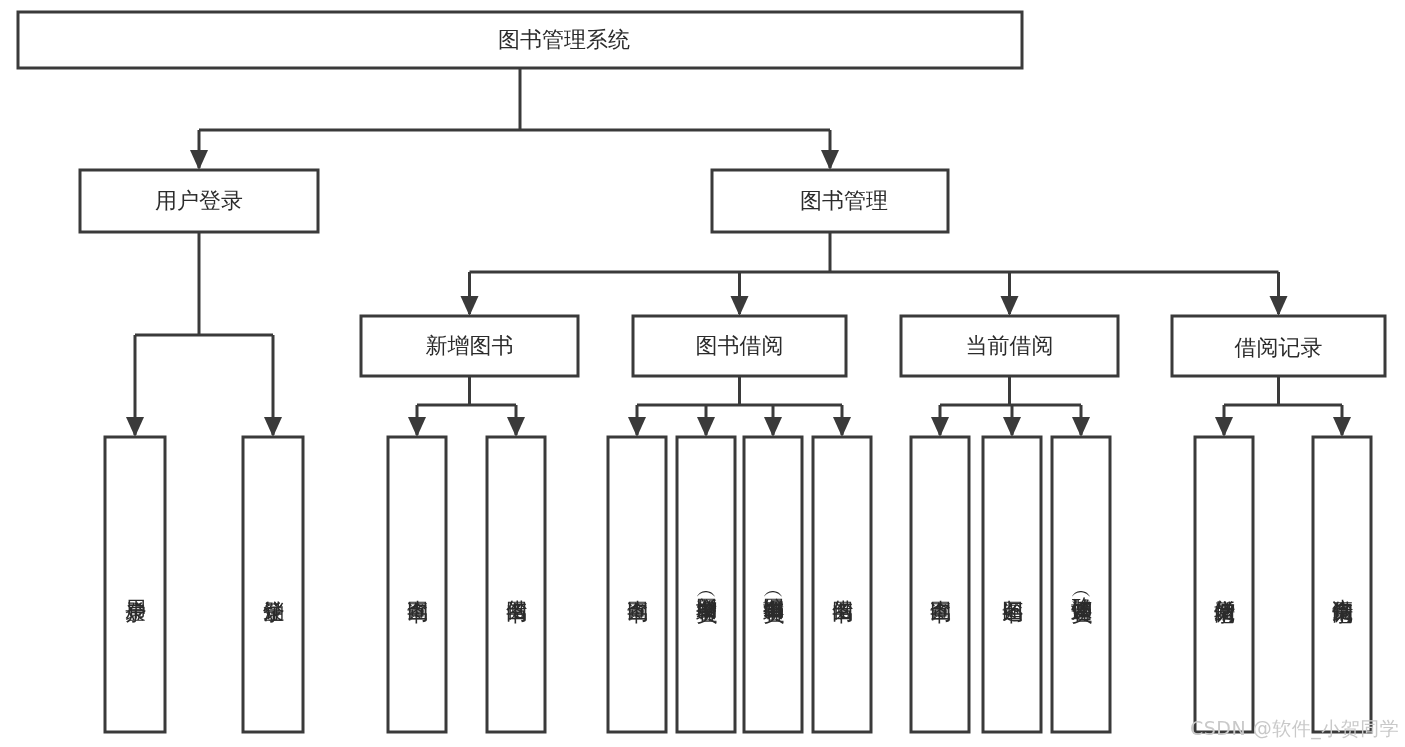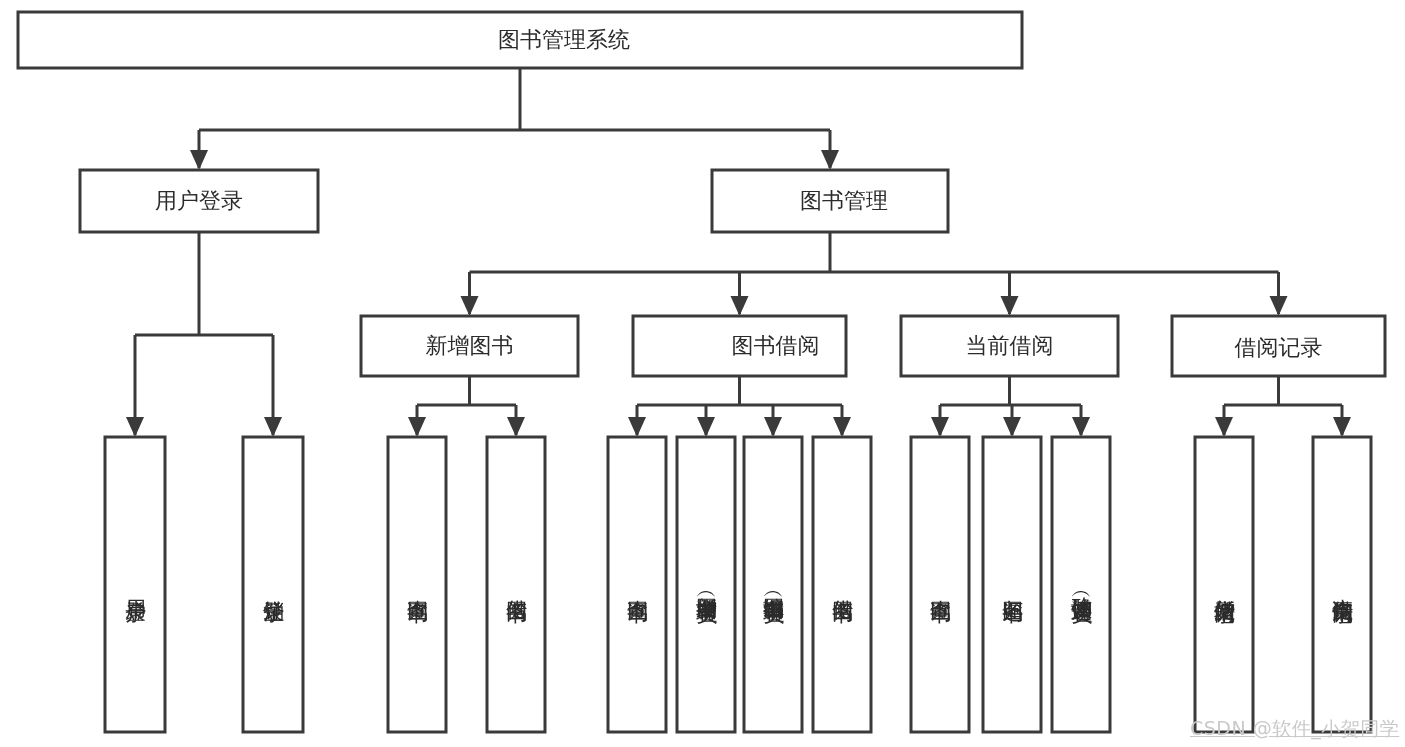--- a/index.html
+++ b/index.html
@@ -147,33 +147,33 @@
         <rect x="1195" y="437" width="58" height="295" class="node-rect"></rect>
         <rect x="1313" y="437" width="58" height="295" class="node-rect"></rect>
       </g>
   </svg>
 
   <div id="label-layer">
       <div class="node-label horizontal" style="left: 18px; top: 12px; width: 1004px; height: 56px; padding-left: 44px;">图书管理系统</div>
       <div class="node-label horizontal" style="left: 80px; top: 170px; width: 238px; height: 62px;">用户登录</div>
       <div class="node-label horizontal" style="left: 712px; top: 170px; width: 236px; height: 62px; margin-left: 14px;">图书管理</div>
       <div class="node-label horizontal" style="left: 361px; top: 316px; width: 217px; height: 60px;">新增图书</div>
-      <div class="node-label horizontal" style="left: 633px; top: 316px; width: 213px; height: 60px; padding-left: 36px;">图书借阅</div>
+      <div class="node-label horizontal" style="left: 633px; top: 316px; width: 213px; height: 60px;">图书借阅</div>
       <div class="node-label horizontal" style="left: 901px; top: 316px; width: 217px; height: 60px;">当前借阅</div>
       <div class="node-label horizontal" style="left: 1172px; top: 316px; width: 213px; height: 64px;">借阅记录</div>
       <div class="node-label vertical" style="left: 105px; top: 437px; width: 60px; height: 295px; font-size: 21px;">用户登录</div>
       <div class="node-label vertical" style="left: 243px; top: 437px; width: 60px; height: 295px; font-size: 21px;">注销登录</div>
       <div class="node-label vertical" style="left: 388px; top: 437px; width: 58px; height: 295px; font-size: 21px;">查询图书</div>
       <div class="node-label vertical" style="left: 487px; top: 437px; width: 58px; height: 295px; font-size: 21px;">借阅图书</div>
       <div class="node-label vertical" style="left: 608px; top: 437px; width: 58px; height: 295px; font-size: 21px;">查询图书</div>
       <div class="node-label vertical" style="left: 677px; top: 437px; width: 58px; height: 295px; font-size: 21px;">新增图书（管理员）</div>
       <div class="node-label vertical" style="left: 744px; top: 437px; width: 58px; height: 295px; font-size: 21px;">编辑图书（管理员）</div>
       <div class="node-label vertical" style="left: 813px; top: 437px; width: 58px; height: 295px; font-size: 21px;">借阅图书</div>
       <div class="node-label vertical" style="left: 911px; top: 437px; width: 58px; height: 295px; font-size: 21px;">查询图书</div>
       <div class="node-label vertical" style="left: 983px; top: 437px; width: 58px; height: 295px; font-size: 21px;">归还图书</div>
       <div class="node-label vertical" style="left: 1052px; top: 437px; width: 58px; height: 295px; font-size: 21px;">确认归还（管理员）</div>
       <div class="node-label vertical" style="left: 1195px; top: 437px; width: 58px; height: 295px; font-size: 21px;">新增借阅记录</div>
       <div class="node-label vertical" style="left: 1313px; top: 437px; width: 58px; height: 295px; font-size: 21px;">查询借阅记录</div>
     </div>
 
-  <div class="watermark" style="left: 1190px; top: 716px; color: rgb(201, 201, 201); text-decoration: underline;">CSDN @软件_小贺同学</div>
+  <div class="watermark" style="left: 1190px; top: 716px; color: rgb(201, 201, 201);">CSDN @软件_小贺同学</div>
 
 </div>
 
 </body></html>

